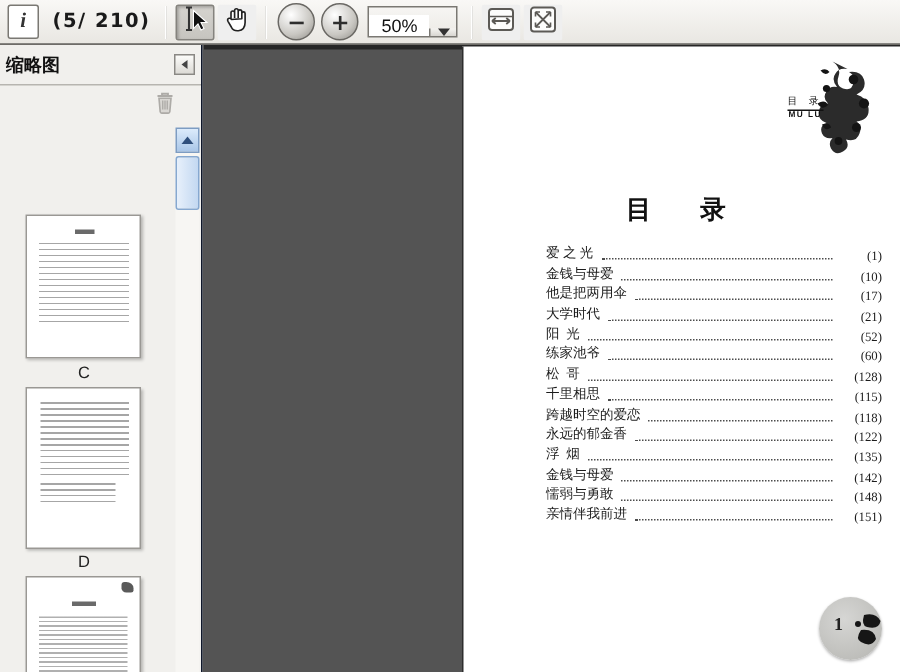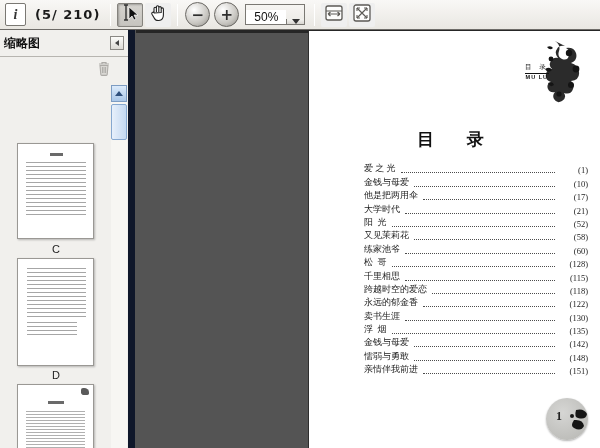--- a/index.html
+++ b/index.html
@@ -28,21 +28,21 @@
   .zoom-value { width:40px; background:#fff; font:12px "Liberation Sans",sans-serif;
     color:#111; display:flex; align-items:center; justify-content:center; }
   .zoom-drop { width:18px; background:linear-gradient(#f4f3f0,#d8d6d1);
     border-left:1px solid #7a7873; display:flex; align-items:center; justify-content:center; }
   .zoom-drop .arrow { width:0; height:0; border-left:4px solid transparent;
     border-right:4px solid transparent; border-top:5px solid #333; }
   .tb-ico { width:26px; }
 
   
   .sidebar { position:absolute; left:0; top:30px; width:135px; height:418px;
-    background:#f1f0ed; border-right:7px solid #0f172a; }
+    background:#f1f0ed; border-right:1px solid #0f172a; }
   .sb-header { height:26px; display:flex; align-items:center; padding:0 4px;
     justify-content:space-between; }
   .sb-title { font:bold 12px "Liberation Sans",sans-serif; color:#111; }
   .collapse-btn { width:14px; height:14px; background:linear-gradient(#fcfcfa,#dcdad5);
     border:1px solid #8a8884; display:flex; align-items:center; justify-content:center; }
   .collapse-btn .tri { width:0; height:0; border-top:3px solid transparent;
     border-bottom:3px solid transparent; border-right:4px solid #444; }
   .sb-tools { height:28px; border-top:1px solid #b7b5b0; display:flex;
     align-items:center; justify-content:flex-end; padding-right:16px; }
   .thumb-list { position:absolute; left:0; top:55px; width:117px; height:363px; }
@@ -251,25 +251,20 @@
             <span class="toc-title">大学时代</span>
             <span class="leader"></span>
             <span class="toc-page">(21)</span>
           </div>
         <div class="toc-row">
             <span class="toc-title">阳  光</span>
             <span class="leader"></span>
             <span class="toc-page">(52)</span>
           </div>
         <div class="toc-row">
-            <span class="toc-title">又见茉莉花</span>
-            <span class="leader"></span>
-            <span class="toc-page">(58)</span>
-          </div>
-        <div class="toc-row">
             <span class="toc-title">练家池爷</span>
             <span class="leader"></span>
             <span class="toc-page">(60)</span>
           </div>
         <div class="toc-row">
             <span class="toc-title">松  哥</span>
             <span class="leader"></span>
             <span class="toc-page">(128)</span>
           </div>
         <div class="toc-row">
@@ -279,25 +274,20 @@
           </div>
         <div class="toc-row">
             <span class="toc-title">跨越时空的爱恋</span>
             <span class="leader"></span>
             <span class="toc-page">(118)</span>
           </div>
         <div class="toc-row">
             <span class="toc-title">永远的郁金香</span>
             <span class="leader"></span>
             <span class="toc-page">(122)</span>
-          </div>
-        <div class="toc-row">
-            <span class="toc-title">卖书生涯</span>
-            <span class="leader"></span>
-            <span class="toc-page">(130)</span>
           </div>
         <div class="toc-row">
             <span class="toc-title">浮  烟</span>
             <span class="leader"></span>
             <span class="toc-page">(135)</span>
           </div>
         <div class="toc-row">
             <span class="toc-title">金钱与母爱</span>
             <span class="leader"></span>
             <span class="toc-page">(142)</span>

